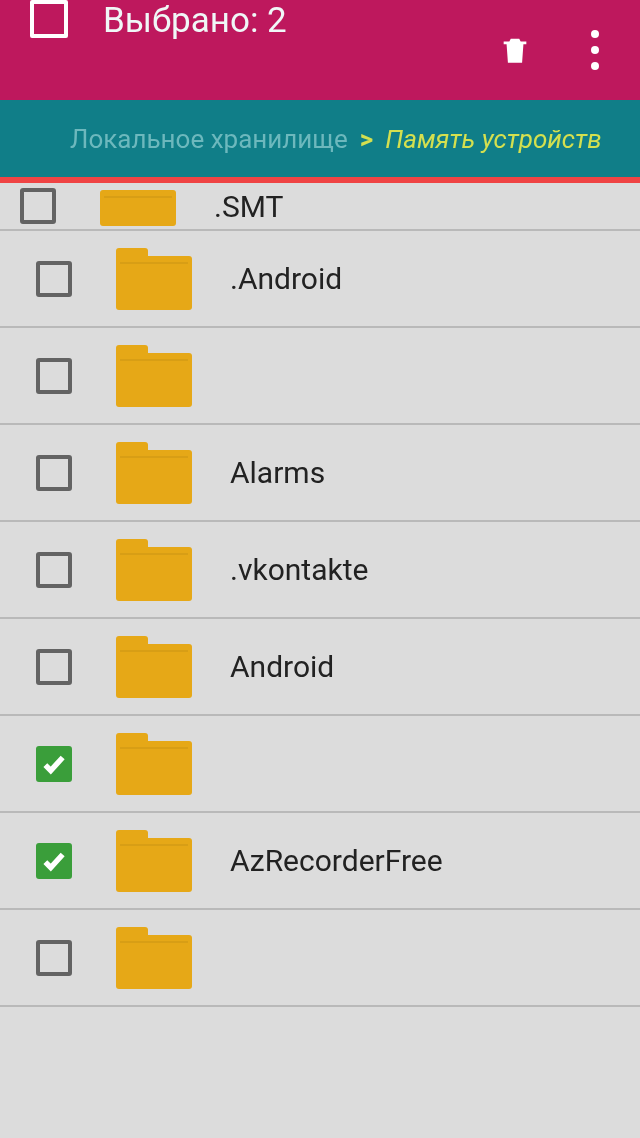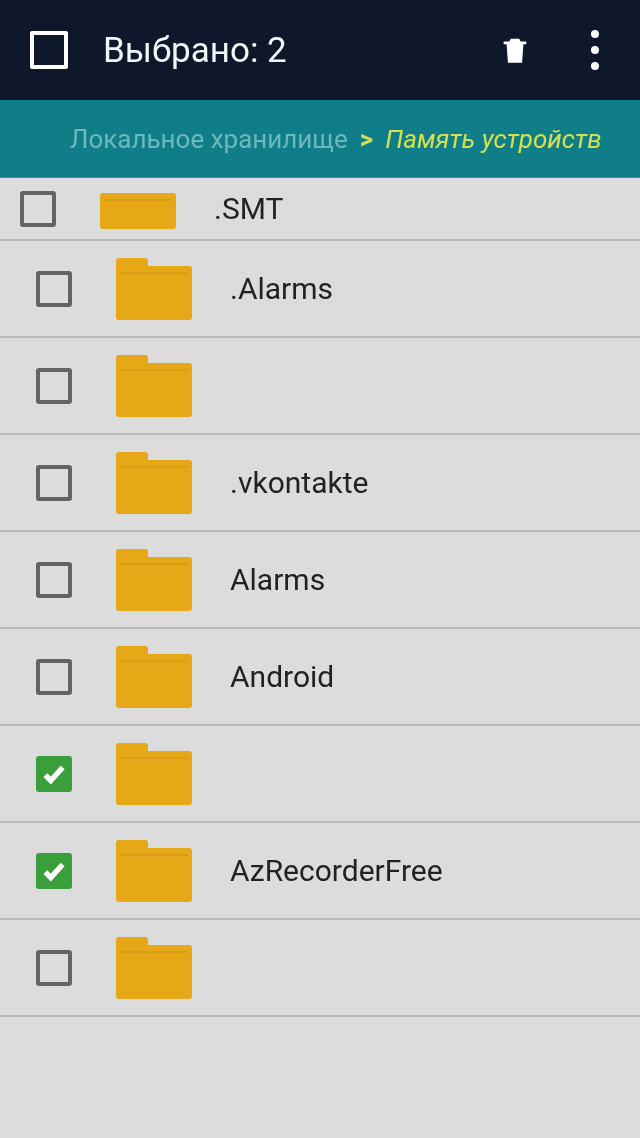--- a/index.html
+++ b/index.html
@@ -1,21 +1,20 @@
 <!DOCTYPE html>
 <html><head>
 <meta charset="utf-8">
 <style>
   * { margin: 0; padding: 0; box-sizing: border-box; }
   html, body { width: 640px; height: 1138px; font-family: Roboto, Arial, sans-serif; background: #dcdcdc; overflow: hidden; }
   .app-bar {
-    background: #0f172a;
+    background: #be185d;
     height: 100px;
     display: flex;
-    align-items: center;
     padding: 0 20px 0 30px;
     color: #fff;
   }
   .select-all-box {
     width: 38px; height: 38px;
     border: 4px solid #fff;
     border-radius: 2px;
     margin-right: 35px;
     flex-shrink: 0;
   }
@@ -51,21 +50,21 @@
   .breadcrumb-sep { margin: 0 12px; color: #d4e04f; font-weight: bold; }
   .list { background: #dcdcdc; }
   .row {
     display: flex;
     align-items: center;
     height: 97px;
     background: #dcdcdc;
     border-bottom: 2px solid #b9b9b9;
     padding-left: 36px;
   }
-  .row.first { height: 64px; border-top: 1px solid #ef4444; padding-left: 20px; }
+  .row.first { height: 54px; border-top: 6px solid #ef4444; padding-left: 20px; }
   .checkbox {
     width: 36px; height: 36px;
     border: 4px solid #636363;
     border-radius: 3px;
     flex-shrink: 0;
     margin-right: 44px;
     display: flex; align-items: center; justify-content: center;
     background: transparent;
   }
   .checkbox.checked {
@@ -140,44 +139,44 @@
         <div class="folder-body"></div>
       </div>
       <div class="folder-name">.SMT</div>
     </div>
     <div class="row">
       <div class="checkbox"></div>
       <div class="folder-icon">
         <div class="folder-tab"></div>
         <div class="folder-body"></div>
       </div>
-      <div class="folder-name">.Alarms</div>
-    </div>
-    <div class="row">
-      <div class="checkbox"></div>
-      <div class="folder-icon">
-        <div class="folder-tab"></div>
-        <div class="folder-body"></div>
-      </div>
+      <div class="folder-name">.Android</div>
+    </div>
+    <div class="row">
+      <div class="checkbox"></div>
+      <div class="folder-icon">
+        <div class="folder-tab"></div>
+        <div class="folder-body"></div>
+      </div>
+    </div>
+    <div class="row">
+      <div class="checkbox"></div>
+      <div class="folder-icon">
+        <div class="folder-tab"></div>
+        <div class="folder-body"></div>
+      </div>
+      <div class="folder-name">Alarms</div>
     </div>
     <div class="row">
       <div class="checkbox"></div>
       <div class="folder-icon">
         <div class="folder-tab"></div>
         <div class="folder-body"></div>
       </div>
       <div class="folder-name">.vkontakte</div>
-    </div>
-    <div class="row">
-      <div class="checkbox"></div>
-      <div class="folder-icon">
-        <div class="folder-tab"></div>
-        <div class="folder-body"></div>
-      </div>
-      <div class="folder-name">Alarms</div>
     </div>
     <div class="row">
       <div class="checkbox"></div>
       <div class="folder-icon">
         <div class="folder-tab"></div>
         <div class="folder-body"></div>
       </div>
       <div class="folder-name">Android</div>
     </div>
     <div class="row">

